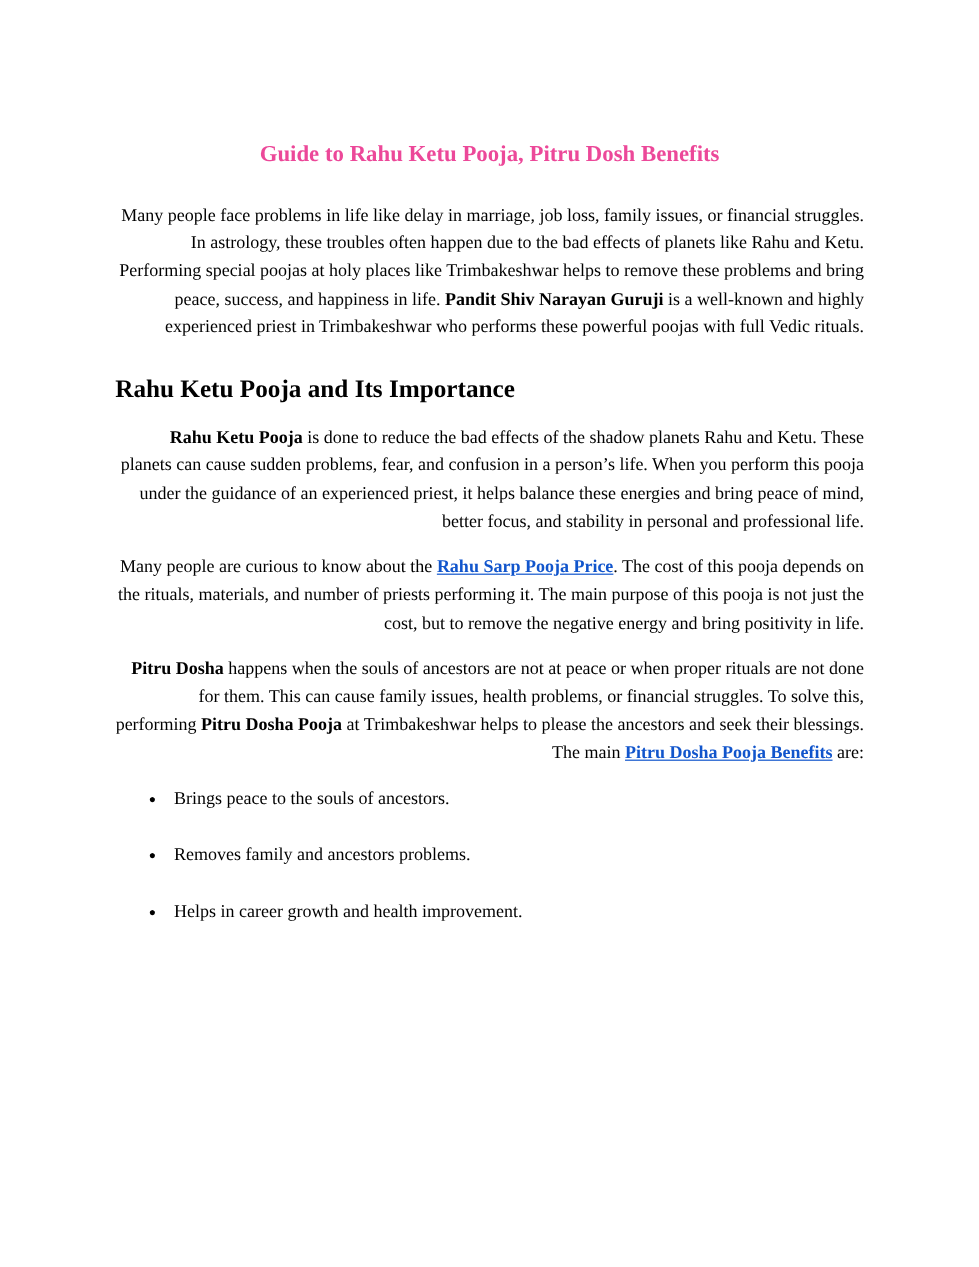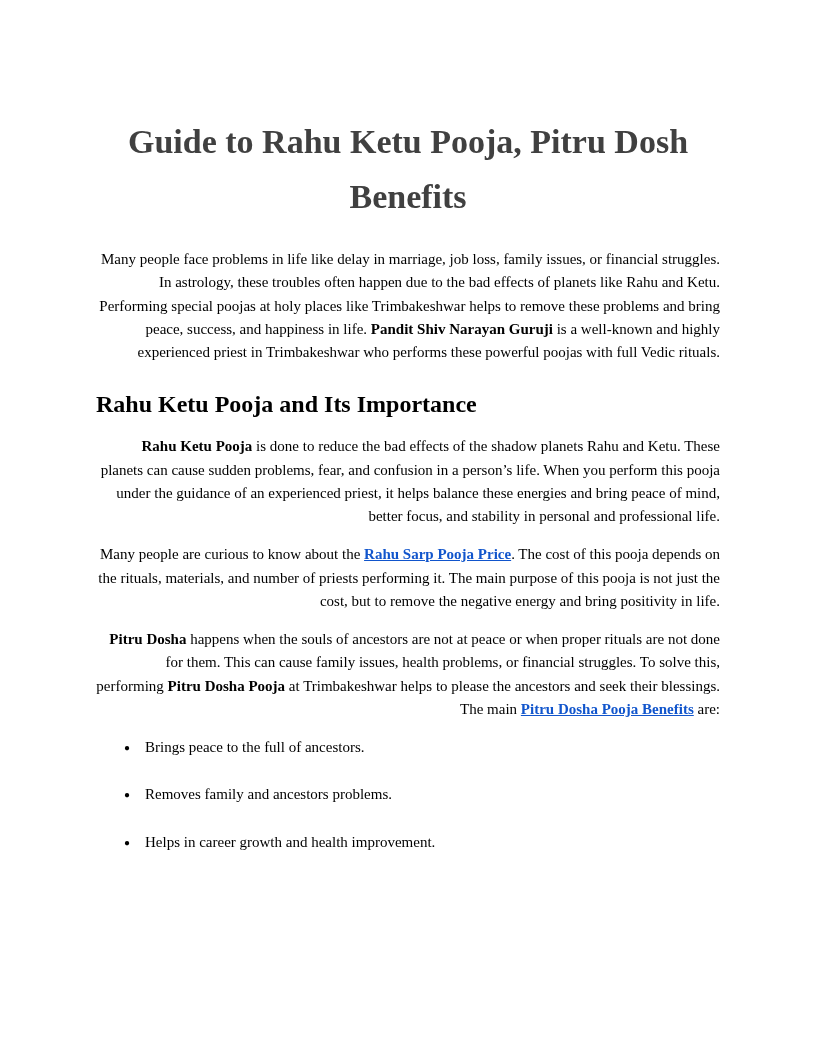--- a/index.html
+++ b/index.html
@@ -15,38 +15,38 @@
     margin: 0 auto;
     padding: 96px 96px 40px 96px;
     background: #ffffff;
     font-family: "Liberation Serif", serif;
     color: #000000;
     overflow: hidden;
   }
   .doc-title {
     margin: 18px 0 24px 0;
     text-align: center;
-    font-size: 34px;
+    font-size: 19px;
     font-weight: 700;
     line-height: 1.62;
-    color: #404040;
+    color: #ec4899;
   }
   .title-line {
     display: block;
   }
   .body-p {
     margin: 0 0 15px 0;
     font-size: 15px;
     line-height: 1.55;
     color: #000000;
     text-align: right;
   }
   .doc-heading {
     margin: 27px 0 17px 0;
-    font-size: 24px;
+    font-size: 21px;
     font-weight: 700;
     color: #000000;
   }
   .bold-run {
     font-weight: 700;
   }
   .doc-link {
     color: #1155cc;
     font-weight: 700;
     text-decoration: underline;
@@ -92,21 +92,21 @@
   <p class="body-p"><span class="bold-run">Rahu Ketu Pooja</span><span> is done to reduce the bad effects of the shadow planets Rahu and Ketu. These planets can cause sudden problems, fear, and confusion in a person’s life. When you perform this pooja under the guidance of an experienced priest, it helps balance these energies and bring peace of mind, better focus, and stability in personal and professional life.</span></p>
 
   <p class="body-p"><span>Many people are curious to know about the </span><a class="doc-link">Rahu Sarp Pooja Price</a><span>. The cost of this pooja depends on the rituals, materials, and number of priests performing it. The main purpose of this pooja is not just the cost, but to remove the negative energy and bring positivity in life.</span></p>
 
 
   <p class="body-p"><span class="bold-run">Pitru Dosha</span><span> happens when the souls of ancestors are not at peace or when proper rituals are not done for them. This can cause family issues, health problems, or financial struggles. To solve this, performing </span><span class="bold-run">Pitru Dosha Pooja</span><span> at Trimbakeshwar helps to please the ancestors and seek their blessings. The main </span><a class="doc-link">Pitru Dosha Pooja Benefits</a><span> are:</span></p>
 
   <ul class="bullet-list">
     <li>
       <span class="bullet">●</span>
-      <span class="li-text">Brings peace to the full of ancestors.</span>
+      <span class="li-text">Brings peace to the souls of ancestors.</span>
     </li>
     <li>
       <span class="bullet">●</span>
       <span class="li-text">Removes family and ancestors problems.</span>
     </li>
     <li>
       <span class="bullet">●</span>
       <span class="li-text">Helps in career growth and health improvement.</span>
     </li>
   </ul>

